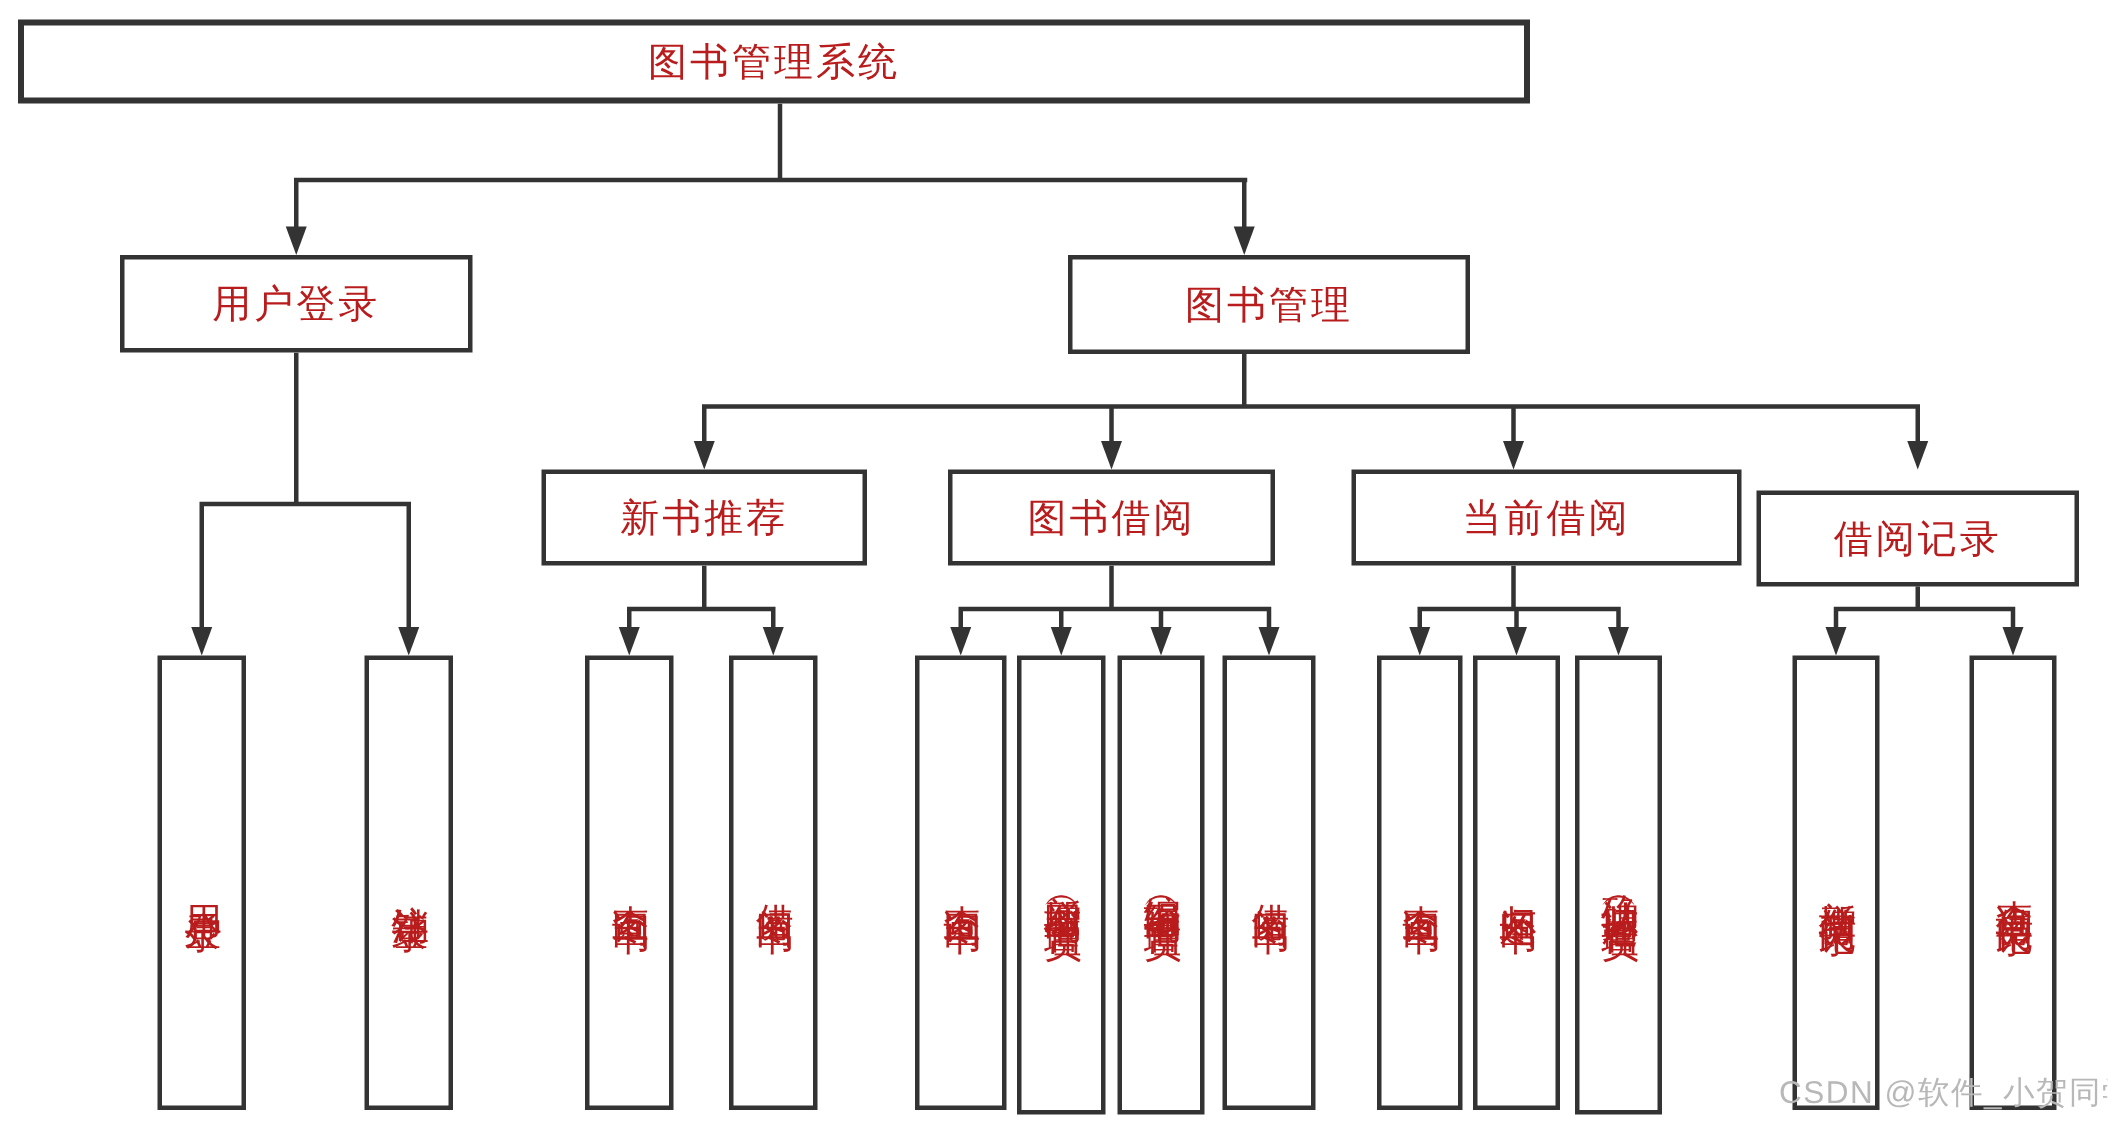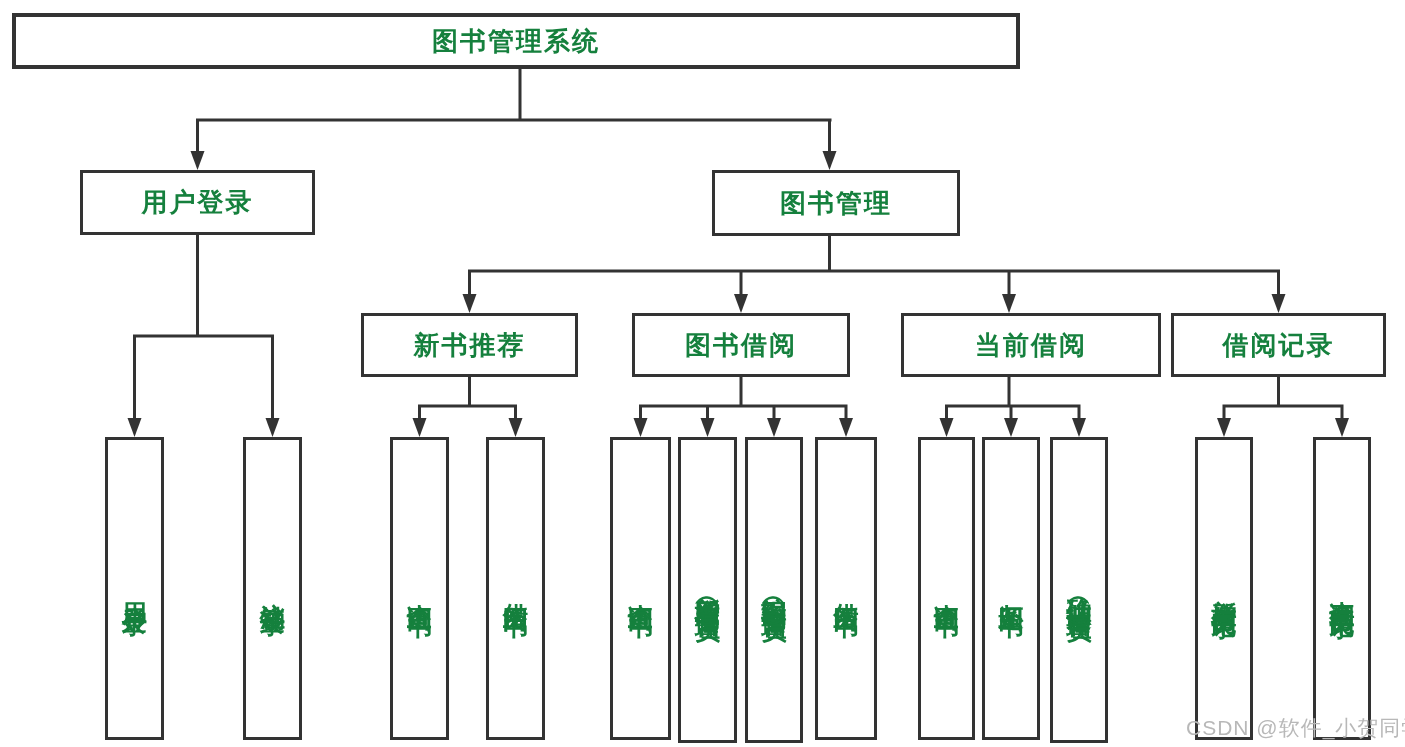--- a/index.html
+++ b/index.html
@@ -14,26 +14,25 @@
   .connectors {
     position: absolute;
     left: 0; top: 0;
     width: 1405px; height: 747px;
   }
   .node {
     position: absolute;
     box-sizing: border-box;
     background: #ffffff;
     border: 3px solid #333333;
-    color: #15803d;
+    color: #b91c1c;
     display: flex;
     align-items: center;
     justify-content: center;
     text-align: center;
-    font-weight: bold;
   }
   .root {
     border-width: 4px;
     font-size: 26px;
     letter-spacing: 2px;
   }
   .hbox {
     font-size: 26px;
     letter-spacing: 2px;
   }
@@ -79,29 +78,29 @@
       <polygon points="1004,418 1018,418 1011,437" fill="#333333"></polygon>
       <polygon points="1072,418 1086,418 1079,437" fill="#333333"></polygon>
       <polygon points="1217,418 1231,418 1224,437" fill="#333333"></polygon>
       <polygon points="1335,418 1349,418 1342,437" fill="#333333"></polygon>
     </svg>
 
   <div class="node root" style="left:12px; top:13px; width:1008px; height:56px">图书管理系统</div>
 
   <div class="node hbox" style="left:80px; top:170px; width:235px; height:65px">用户登录</div>
 
-  <div class="node hbox" style="left:712px; top:170px; width:248px; height:66px">图书管理</div>
+  <div class="node hbox" style="left:712px; top:170px; width:268px; height:66px">图书管理</div>
 
   <div class="node hbox" style="left:361px; top:313px; width:217px; height:64px">新书推荐</div>
 
   <div class="node hbox" style="left:632px; top:313px; width:218px; height:64px">图书借阅</div>
 
   <div class="node hbox" style="left:901px; top:313px; width:260px; height:64px">当前借阅</div>
 
-  <div class="node hbox" style="left:1171px; top:313px; width:215px; height:64px">借阅记录</div>
+  <div class="node hbox" style="left:1171px; top:327px; width:215px; height:64px">借阅记录</div>
 
   <div class="node vbox" style="left:105px; top:437px; width:59px; height:303px">用户登录</div>
 
   <div class="node vbox" style="left:243px; top:437px; width:59px; height:303px">注销登录</div>
 
   <div class="node vbox" style="left:390px; top:437px; width:59px; height:303px">查询图书</div>
 
   <div class="node vbox" style="left:486px; top:437px; width:59px; height:303px">借阅图书</div>
 
   <div class="node vbox" style="left:610px; top:437px; width:61px; height:303px">查询图书</div>

